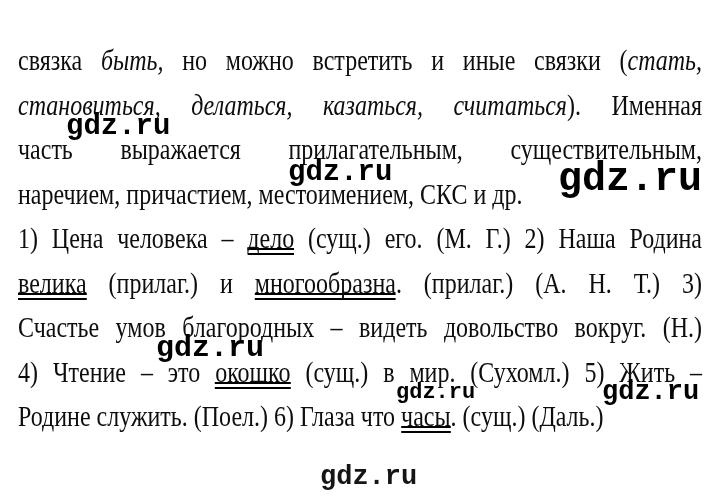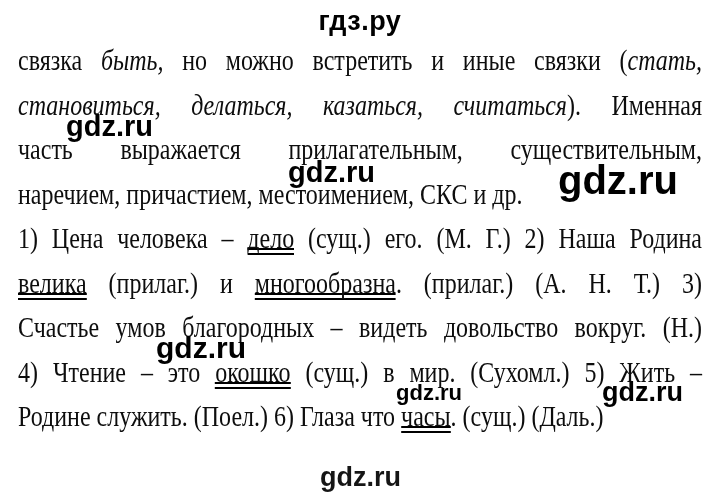--- a/index.html
+++ b/index.html
@@ -28,37 +28,36 @@
   .seg.it { font-style:italic; }
   
   .seg.pred {
     background:
       linear-gradient(#000,#000) left 0 bottom 0   / 100% 2px no-repeat,
       linear-gradient(#000,#000) left 0 bottom 5px / 100% 2px no-repeat;
     padding-bottom:1px;
   }
 
   .wm {
-    position:absolute; font-family:Liberation Sans, sans-serif;
+    position:absolute; font-family:Liberation Mono, monospace;
     font-weight:700; color:#000000; line-height:1; white-space:nowrap;
   }
   .wm-a { left:66px;  top:112px; font-size:29px; }
   .wm-b { left:288px; top:158px; font-size:29px; }
   .wm-c { left:558px; top:160px; font-size:40px; }
   .wm-d { left:156px; top:333px; font-size:30px; }
   .wm-e { left:396px; top:382px; font-size:22px; }
   .wm-f { left:602px; top:379px; font-size:27px; }
   .wm-g { left:320px; top:464px; font-size:27px; color:#151515; }
 </style>
 </head>
 <body>
 
 <div class="page">
 
-  <div class="site-header">гдз.ру</div>
 
   <div class="text-block" id="text-block">
       <div class="line just"><span class="seg">связка </span><span class="seg it">быть,</span><span class="seg"> но можно встретить и иные связки (</span><span class="seg it">стать,</span></div>
       <div class="line just"><span class="seg it">становиться, делаться, казаться, считаться</span><span class="seg">). Именная</span></div>
       <div class="line just"><span class="seg">часть выражается прилагательным, существительным,</span></div>
       <div class="line left"><span class="seg">наречием, причастием, местоимением, СКС и др.</span></div>
       <div class="line just"><span class="seg">1) Цена человека – </span><span class="seg pred">дело</span><span class="seg"> (сущ.) его. (М. Г.) 2) Наша Родина</span></div>
       <div class="line just"><span class="seg pred">велика</span><span class="seg"> (прилаг.) и </span><span class="seg pred">многообразна</span><span class="seg">. (прилаг.) (А. Н. Т.) 3)</span></div>
       <div class="line just"><span class="seg">Счастье умов благородных – видеть довольство вокруг. (Н.)</span></div>
       <div class="line just"><span class="seg">4) Чтение – это </span><span class="seg pred">окошко</span><span class="seg"> (сущ.) в мир. (Сухомл.) 5) Жить –</span></div>

